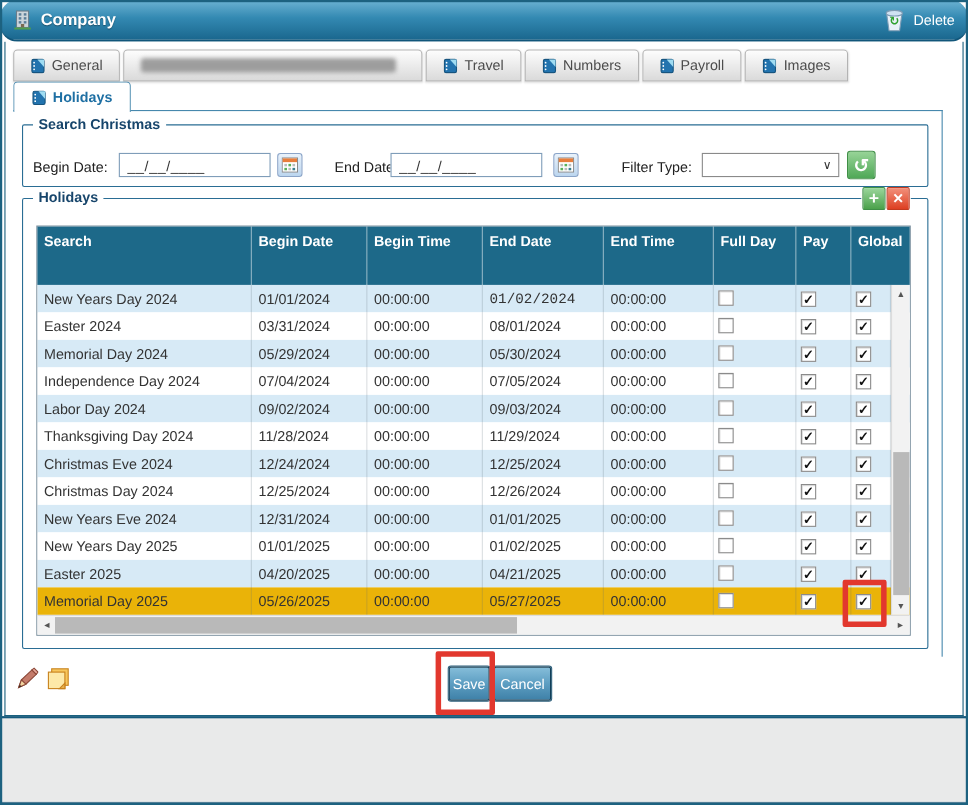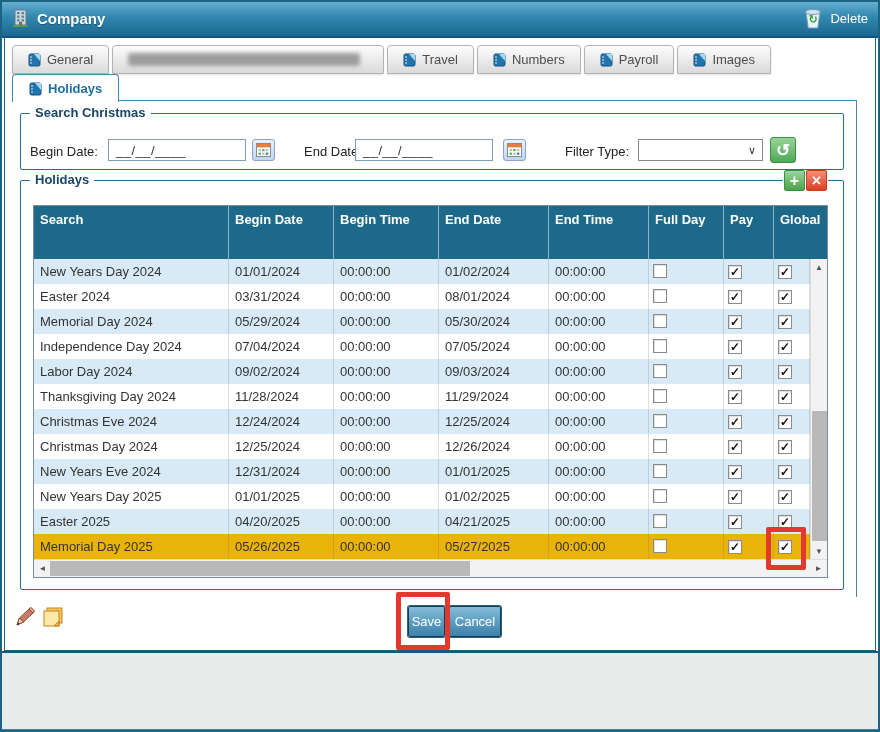--- a/index.html
+++ b/index.html
@@ -8,21 +8,21 @@
     position: relative; overflow: hidden; background:#fff;
     font-family:"Liberation Sans", sans-serif; font-size:13px; color:#222;
   }
   .frame { position:absolute; inset:0; border:2px solid #1d6280; pointer-events:none; z-index:60; }
 
   
   .titlebar {
     position:absolute; left:0; top:0; width:880px; height:38px;
     background:linear-gradient(to bottom,#6db3d3 0%,#3389b2 45%,#1a678e 100%);
     border-bottom:2px solid #11567a;
-    display:flex; align-items:center; padding:0 12px; z-index:5;
+    display:flex; align-items:center; padding:0 12px; z-index:5;border-radius:16px;
   }
   .titlebar .title { color:#fff; font-size:15px; font-weight:bold; margin-left:8px; text-shadow:0 1px 1px rgba(0,0,0,.35); }
   .delete-btn { margin-left:auto; display:flex; align-items:center; gap:6px; color:#fff; font-size:13px; cursor:pointer; }
 
   
   .main-panel {
     position:absolute; left:4px; top:38px; width:872px; height:613px;
     background:#fff; border:1px solid #1a617f; border-top:none; z-index:1;
   }
 
@@ -309,21 +309,21 @@
       <div class="hcell" style="width: 75px;">Full Day</div>
       <div class="hcell" style="width: 50px;">Pay</div>
       <div class="hcell" style="width: 53px;">Global</div>
     </div>
   <div class="gbody">
     <div id="rows">
         <div class="gr alt">
           <div class="gcell" style="width: 195px;">New Years Day 2024</div>
           <div class="gcell" style="width: 105px;">01/01/2024</div>
           <div class="gcell" style="width: 105px;">00:00:00</div>
-          <div class="gcell" style="width: 110px;">01/02/2024</div>
+          <div class="gcell" style="width: 110px; font-family: Liberation Mono, monospace;">01/02/2024</div>
           <div class="gcell" style="width: 100px;">00:00:00</div>
           <div class="gcell cbcell" style="width: 75px;"><span class="cb"></span></div>
           <div class="gcell cbcell" style="width: 50px;"><span class="cb on">✓</span></div>
           <div class="gcell cbcell" style="width: 36px;"><span class="cb on">✓</span></div>
         </div>
         <div class="gr ">
           <div class="gcell" style="width: 195px;">Easter 2024</div>
           <div class="gcell" style="width: 105px;">03/31/2024</div>
           <div class="gcell" style="width: 105px;">00:00:00</div>
           <div class="gcell" style="width: 110px;">08/01/2024</div>

